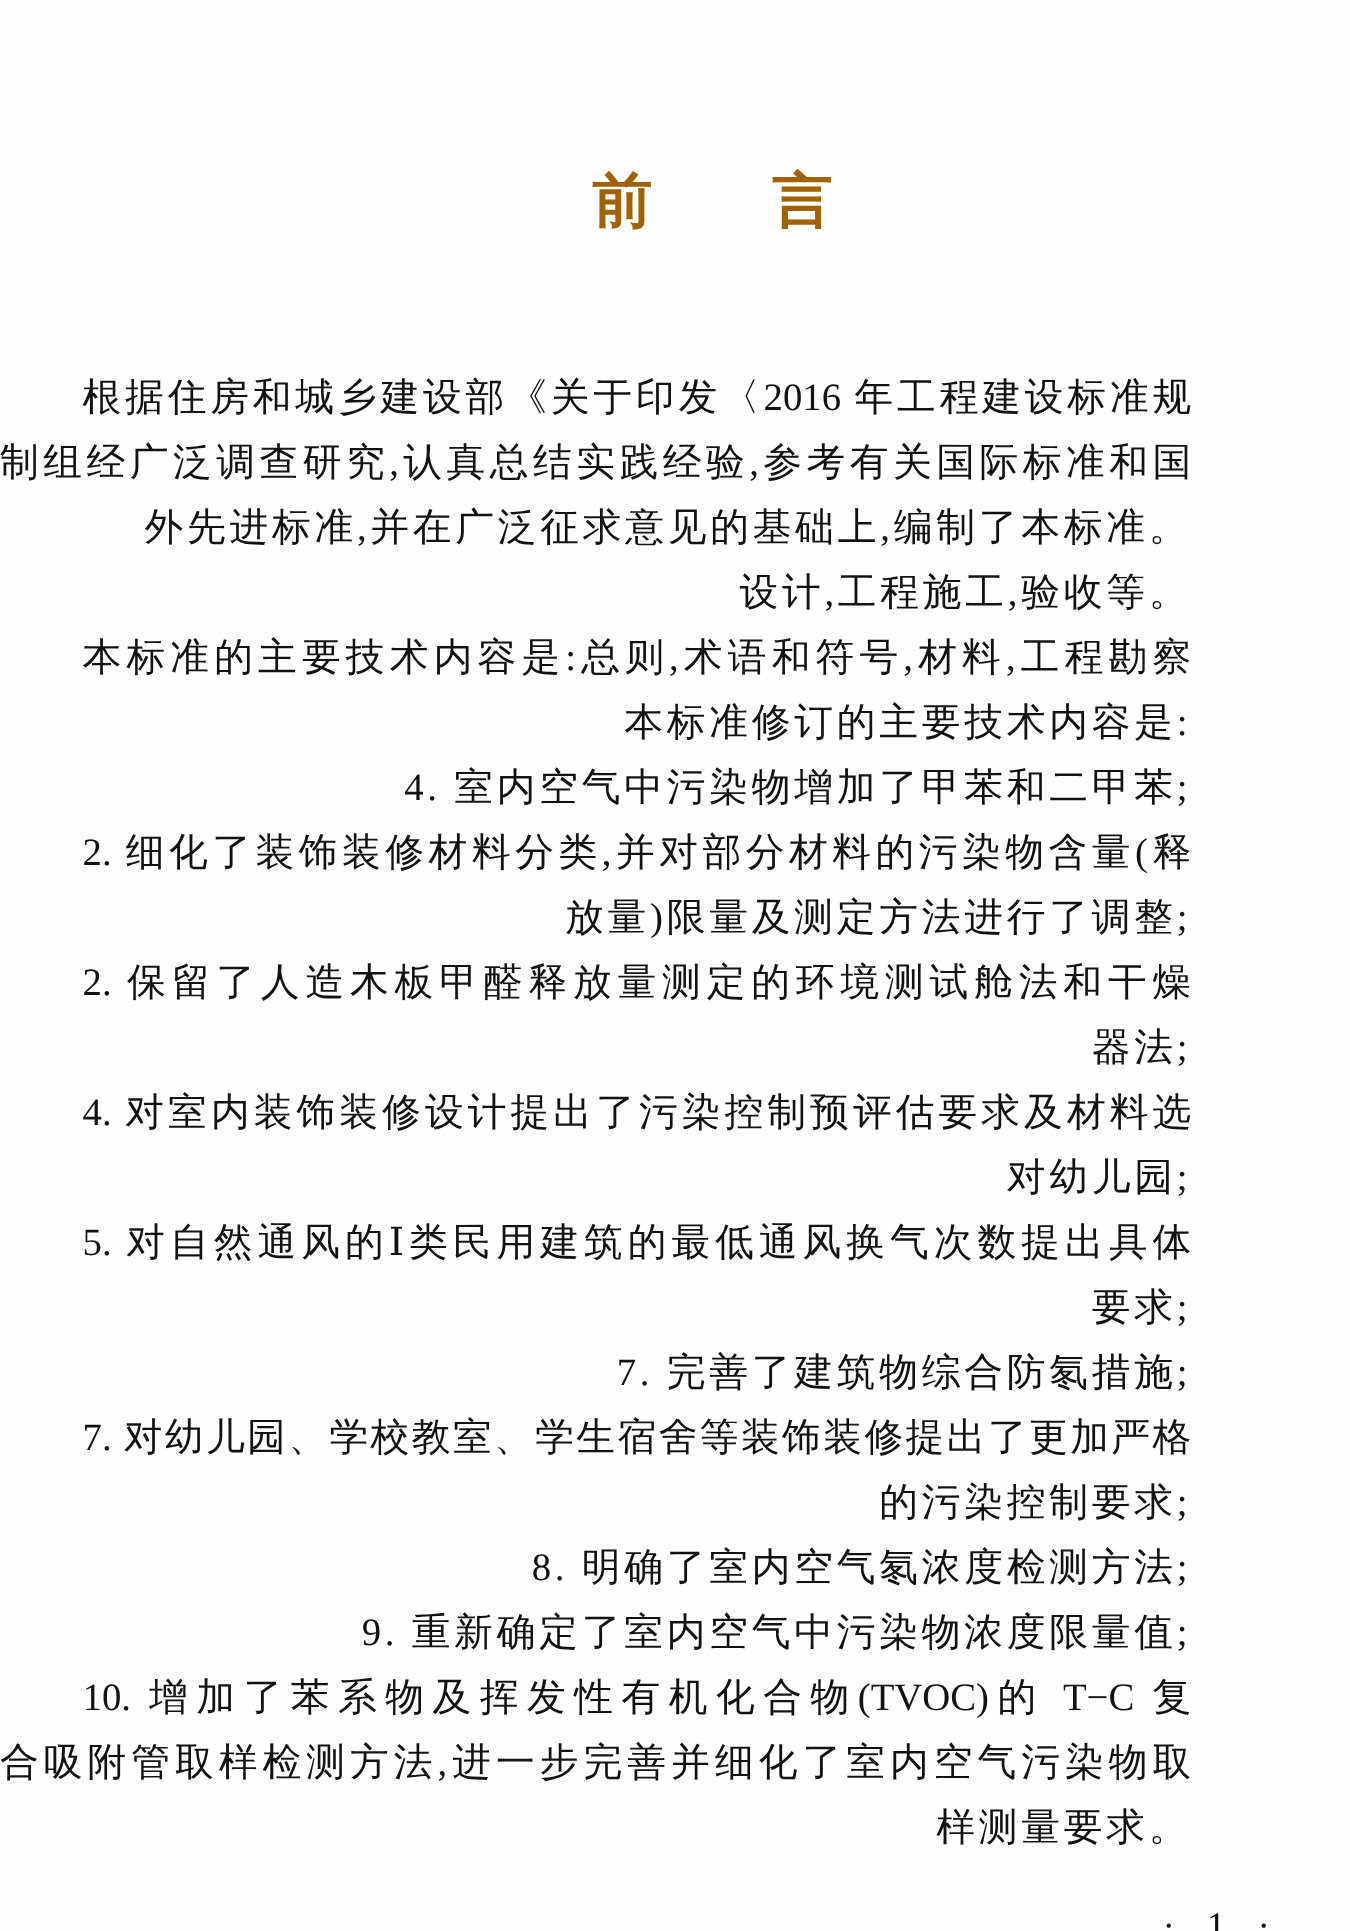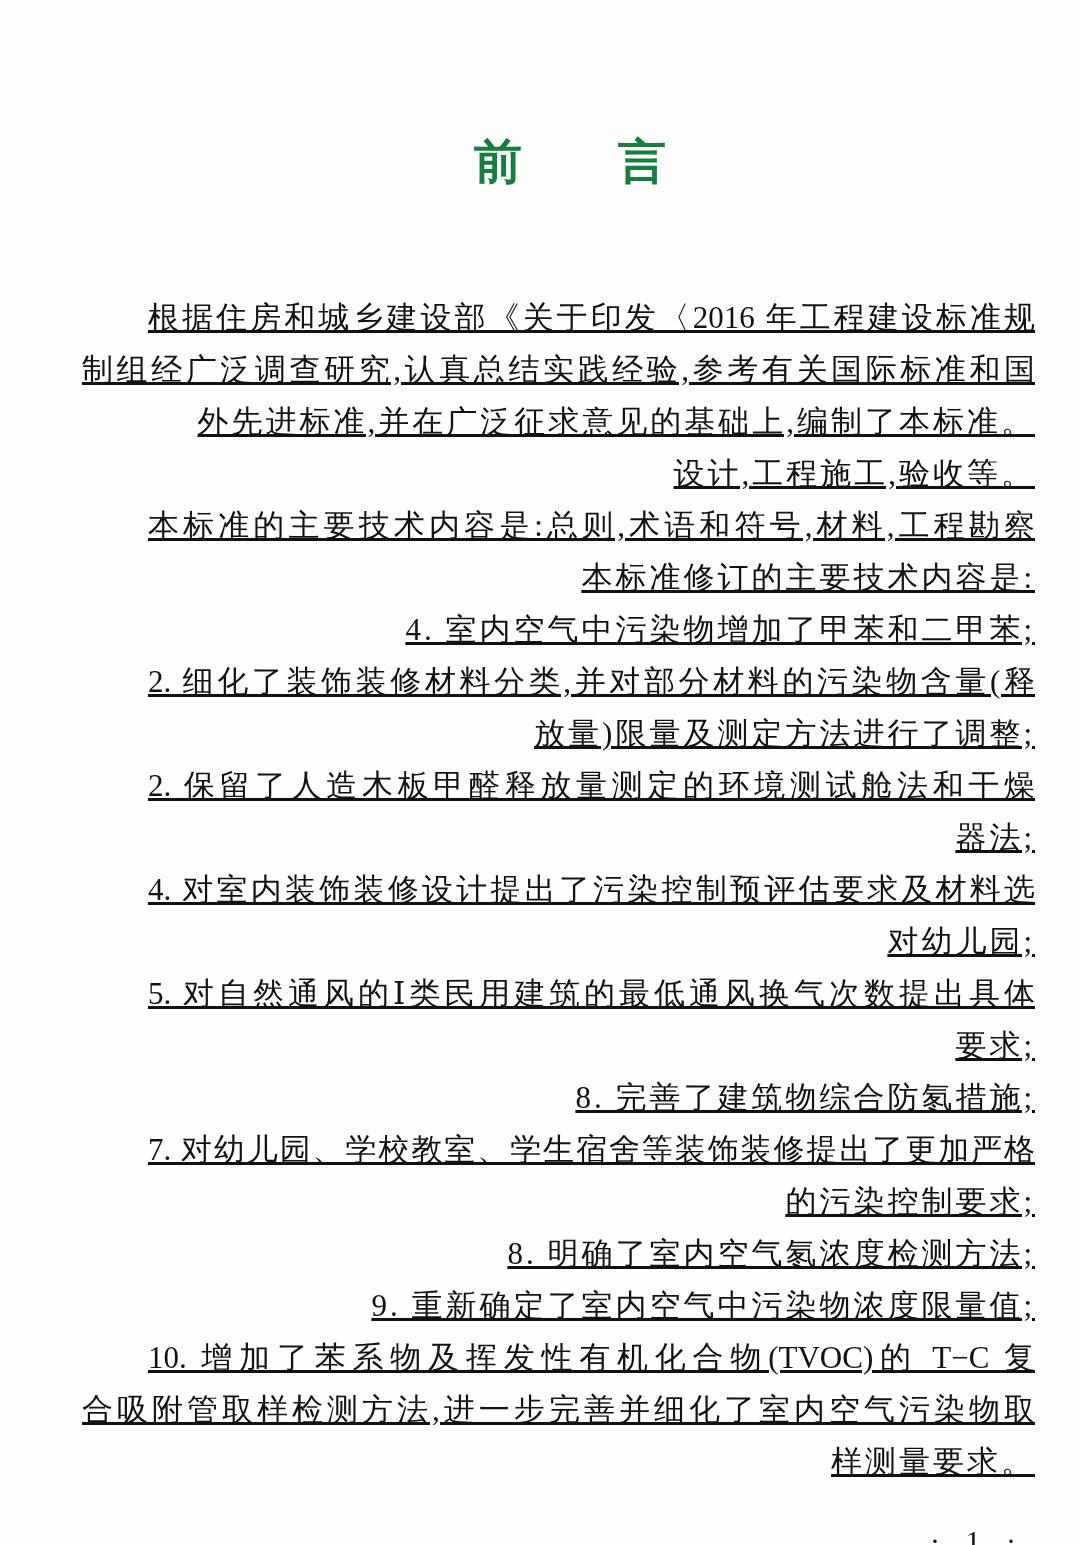--- a/index.html
+++ b/index.html
@@ -16,27 +16,25 @@
     font-family: "Liberation Serif", "DejaVu Serif", serif;
     overflow: hidden;
   }
   .title {
     margin: 0;
     padding: 138px 22px 0 82px;
     text-align: center;
     font-size: 48px;
     font-weight: bold;
     line-height: 1;
-    color: #15803d;
+    color: #a16207;
   }
   .content {
     margin-top: 106px;
-    margin-left: 82px;
     width: 953px;
-    text-decoration: underline;
   }
   .line {
     font-size: 31px;
     line-height: 52px;
     letter-spacing: 3px;
     white-space: nowrap;
     text-align: right;
   }
   .line.fill {
     letter-spacing: 0;
@@ -73,21 +71,21 @@
       <div class="line indent">本标准修订的主要技术内容是:</div>
       <div class="line indent">4. 室内空气中污染物增加了甲苯和二甲苯;</div>
       <div class="line indent fill">2. 细化了装饰装修材料分类,并对部分材料的污染物含量(释</div>
       <div class="line">放量)限量及测定方法进行了调整;</div>
       <div class="line indent fill">2. 保留了人造木板甲醛释放量测定的环境测试舱法和干燥</div>
       <div class="line">器法;</div>
       <div class="line indent fill">4. 对室内装饰装修设计提出了污染控制预评估要求及材料选</div>
       <div class="line">对幼儿园;</div>
       <div class="line indent fill">5. 对自然通风的Ⅰ类民用建筑的最低通风换气次数提出具体</div>
       <div class="line">要求;</div>
-      <div class="line indent">8. 完善了建筑物综合防氡措施;</div>
+      <div class="line indent">7. 完善了建筑物综合防氡措施;</div>
       <div class="line indent fill">7. 对幼儿园、学校教室、学生宿舍等装饰装修提出了更加严格</div>
       <div class="line">的污染控制要求;</div>
       <div class="line indent">8. 明确了室内空气氡浓度检测方法;</div>
       <div class="line indent">9. 重新确定了室内空气中污染物浓度限量值;</div>
       <div class="line indent fill">10. 增加了苯系物及挥发性有机化合物(TVOC)的 T−C 复</div>
       <div class="line fill">合吸附管取样检测方法,进一步完善并细化了室内空气污染物取</div>
       <div class="line">样测量要求。</div>
     </div>
 
   <div class="page-number">· 1 ·</div>

